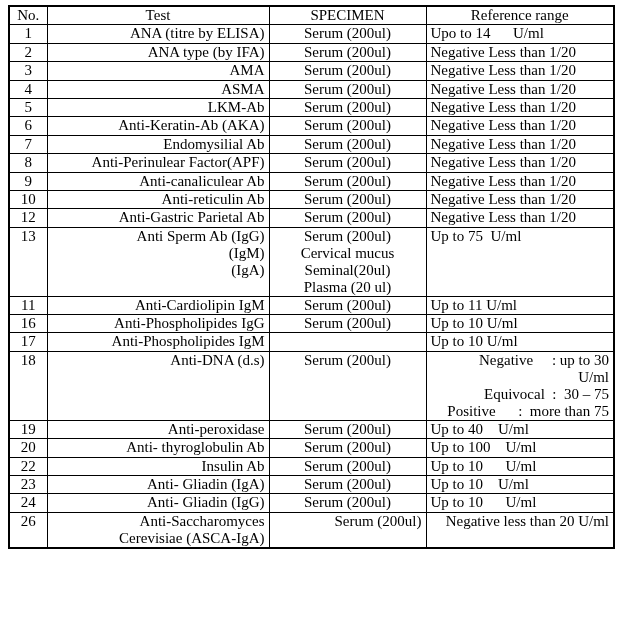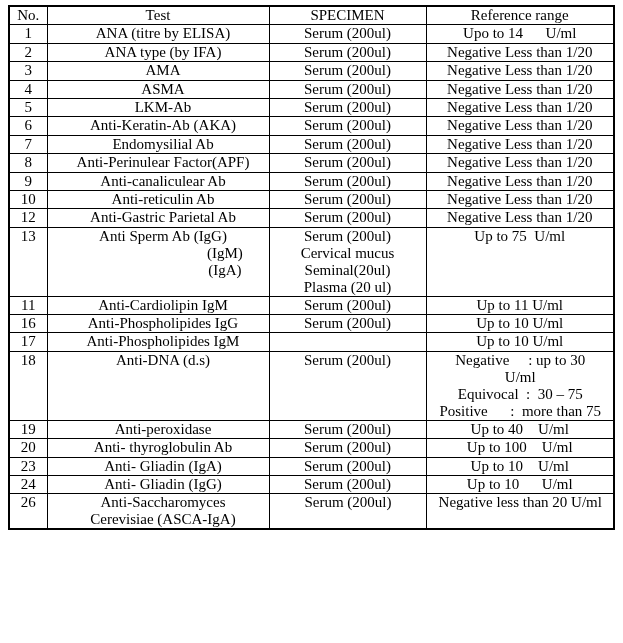--- a/index.html
+++ b/index.html
@@ -33,24 +33,24 @@
     padding: 0 4px;
     vertical-align: top;
     white-space: pre-wrap;
     line-height: 17px;
     height: 17.4px;
     font-weight: normal;
     overflow: hidden;
   }
   th { text-align: center; }
   td.no        { text-align: center; padding: 0 2px; }
-  td.test      { text-align: center; padding: 0 4px 0 14px; }
+  td.test      { text-align: right; padding: 0 4px 0 14px; }
   td.specimen  { text-align: center; }
-  td.reference { text-align: center; }
-  td.left      { text-align: center; padding-left: 5px; }
+  td.reference { text-align: left; }
+  td.left      { text-align: right; padding-left: 5px; }
 </style>
 </head>
 <body>
 
 <div class="page">
   <table class="lab-table">
     <colgroup>
       <col class="c-no">
         <col class="c-test">
         <col class="c-spec">
@@ -175,20 +175,26 @@
           <td class="specimen">Serum (200ul)</td>
           <td class="reference">Up to 40    U/ml</td>
         </tr>
         <tr>
           <td class="no">20</td>
           <td class="test">Anti- thyroglobulin Ab</td>
           <td class="specimen">Serum (200ul)</td>
           <td class="reference">Up to 100    U/ml</td>
         </tr>
         <tr>
+          <td class="no">22</td>
+          <td class="test">Insulin Ab</td>
+          <td class="specimen">Serum (200ul)</td>
+          <td class="reference">Up to 10      U/ml</td>
+        </tr>
+        <tr>
           <td class="no">23</td>
           <td class="test">Anti- Gliadin (IgA)</td>
           <td class="specimen">Serum (200ul)</td>
           <td class="reference">Up to 10    U/ml</td>
         </tr>
         <tr>
           <td class="no">24</td>
           <td class="test">Anti- Gliadin (IgG)</td>
           <td class="specimen">Serum (200ul)</td>
           <td class="reference">Up to 10      U/ml</td>

